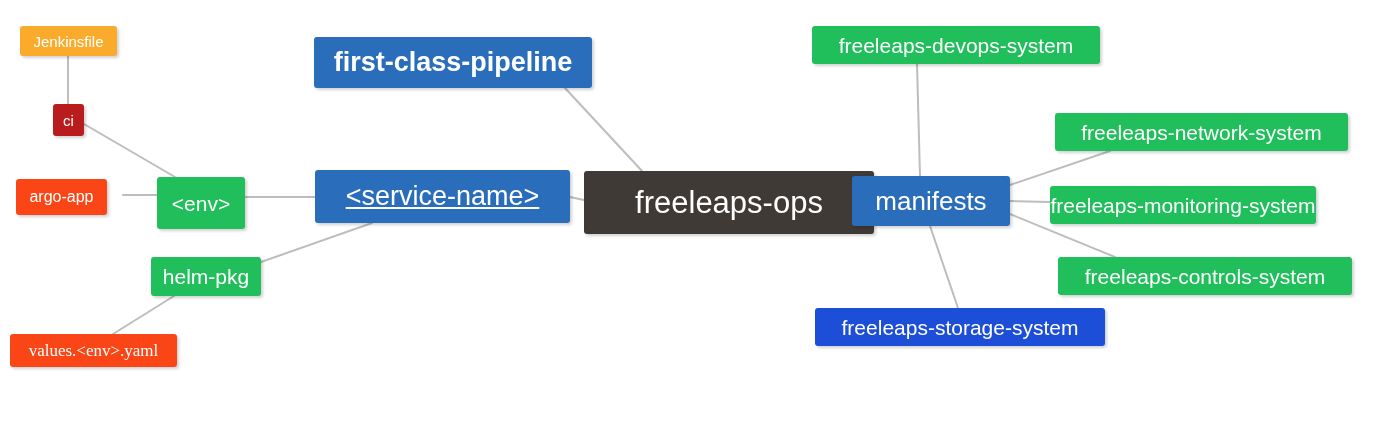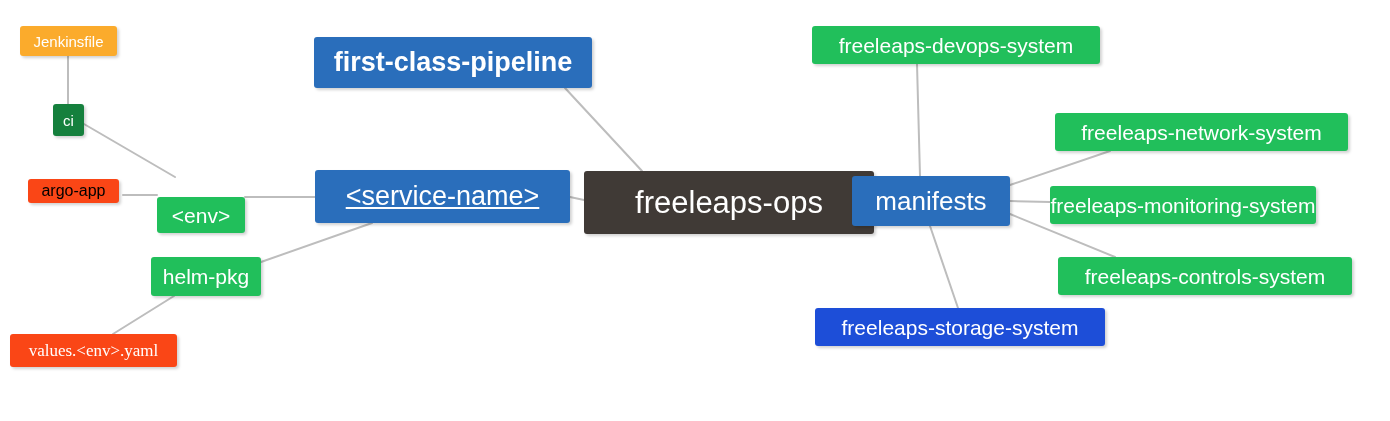--- a/index.html
+++ b/index.html
@@ -77,33 +77,33 @@
       </div>
       <div class="node" style="left: 314px; top: 37px; width: 278px; height: 51px; background: rgb(42, 110, 187); color: rgb(255, 255, 255); font-size: 27px; font-weight: bold;">
         <span class="node-label">first-class-pipeline</span>
       </div>
       <div class="node" style="left: 315px; top: 170px; width: 255px; height: 53px; background: rgb(42, 110, 187); color: rgb(255, 255, 255); font-size: 27px; text-decoration: underline;">
         <span class="node-label">&lt;service-name&gt;</span>
       </div>
       <div class="node" style="left: 852px; top: 176px; width: 158px; height: 50px; background: rgb(42, 110, 187); color: rgb(255, 255, 255); font-size: 26px;">
         <span class="node-label">manifests</span>
       </div>
-      <div class="node" style="left: 157px; top: 177px; width: 88px; height: 36px; background: rgb(33, 191, 91); color: rgb(255, 255, 255); font-size: 21px; margin-top: 20px;">
+      <div class="node" style="left: 157px; top: 177px; width: 88px; height: 52px; background: rgb(33, 191, 91); color: rgb(255, 255, 255); font-size: 21px;">
         <span class="node-label">&lt;env&gt;</span>
       </div>
       <div class="node" style="left: 151px; top: 257px; width: 110px; height: 39px; background: rgb(33, 191, 91); color: rgb(255, 255, 255); font-size: 21px;">
         <span class="node-label">helm-pkg</span>
       </div>
       <div class="node" style="left: 20px; top: 26px; width: 97px; height: 30px; background: rgb(251, 171, 44); color: rgb(255, 255, 255); font-size: 15px;">
         <span class="node-label">Jenkinsfile</span>
       </div>
-      <div class="node" style="left: 53px; top: 104px; width: 31px; height: 32px; background: #15803d; color: rgb(255, 255, 255); font-size: 15px;">
+      <div class="node" style="left: 53px; top: 104px; width: 31px; height: 32px; background: #b91c1c; color: rgb(255, 255, 255); font-size: 15px;">
         <span class="node-label">ci</span>
       </div>
-      <div class="node" style="left: 28px; top: 179px; width: 91px; height: 24px; background: rgb(250, 70, 22); color: #000000; font-size: 16px;">
+      <div class="node" style="left: 16px; top: 179px; width: 91px; height: 36px; background: rgb(250, 70, 22); color: #ffffff; font-size: 16px;">
         <span class="node-label">argo-app</span>
       </div>
       <div class="node" style="left: 10px; top: 334px; width: 167px; height: 33px; background: rgb(250, 70, 22); color: rgb(255, 255, 255); font-size: 17px; font-family: Liberation Serif, serif;">
         <span class="node-label">values.&lt;env&gt;.yaml</span>
       </div>
       <div class="node" style="left: 798px; top: 26px; width: 288px; height: 38px; background: rgb(33, 191, 91); color: rgb(255, 255, 255); font-size: 21px; margin-left: 14px;">
         <span class="node-label">freeleaps-devops-system</span>
       </div>
       <div class="node" style="left: 1055px; top: 113px; width: 293px; height: 38px; background: rgb(33, 191, 91); color: rgb(255, 255, 255); font-size: 21px;">
         <span class="node-label">freeleaps-network-system</span>

